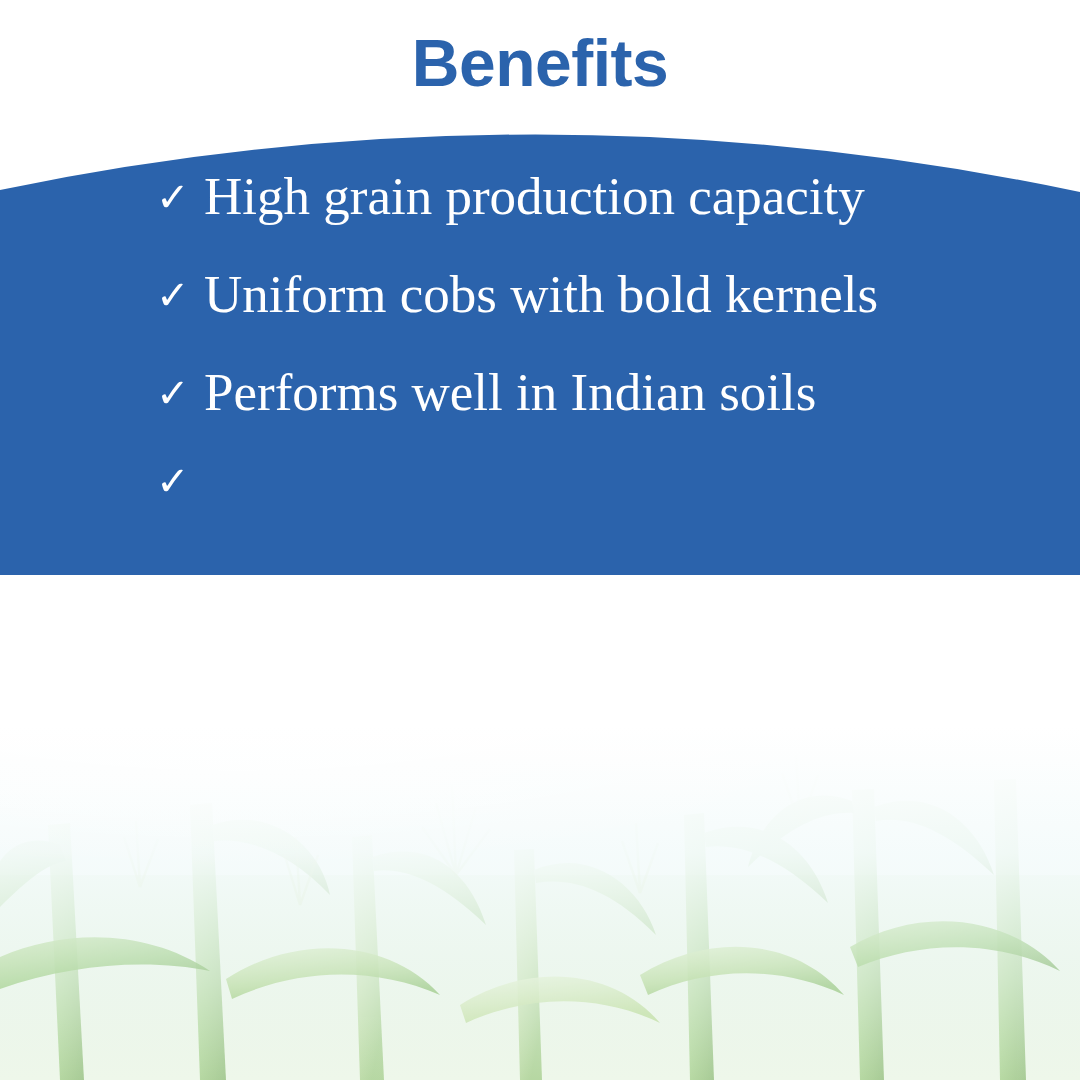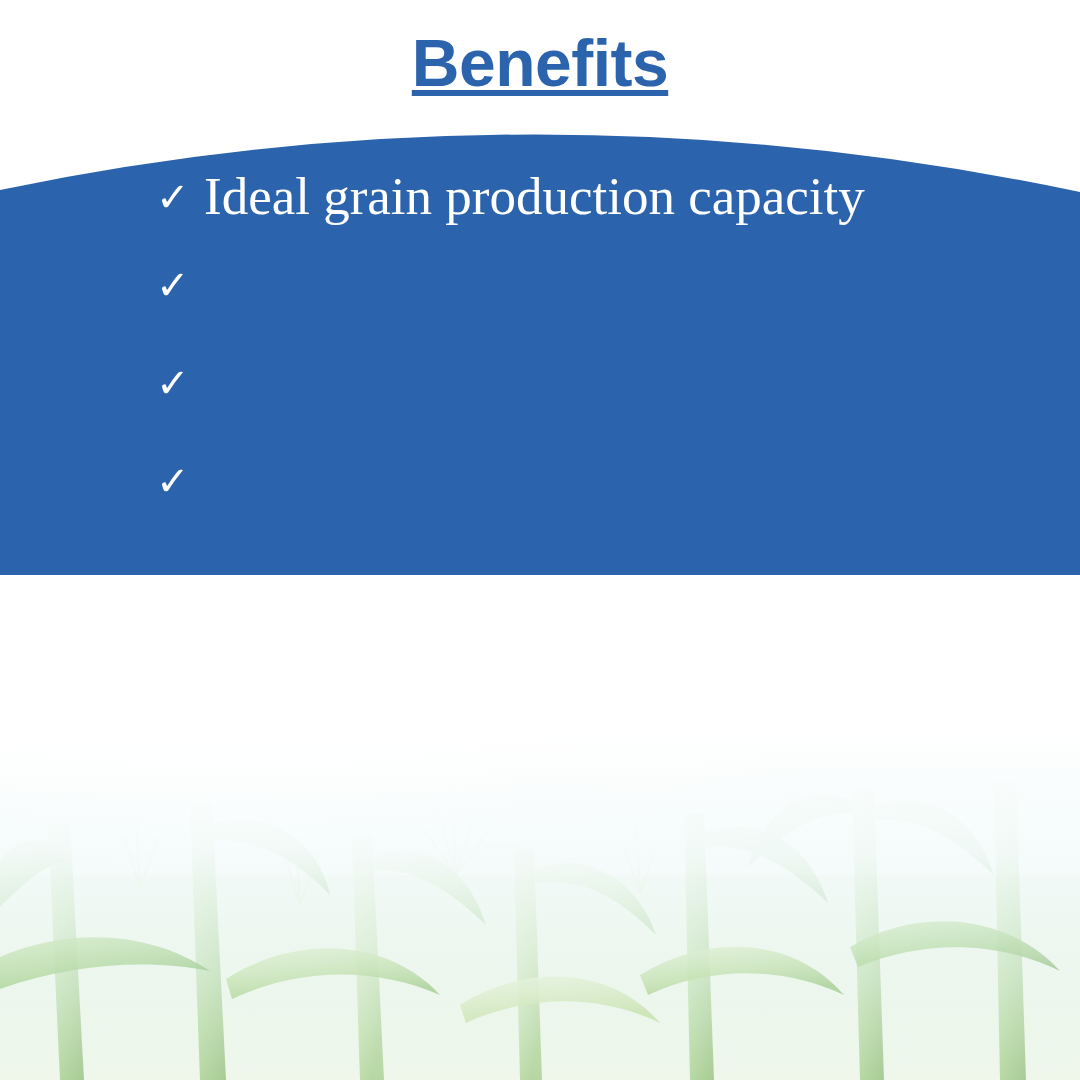--- a/index.html
+++ b/index.html
@@ -38,21 +38,20 @@
   .title {
     font-family: "Liberation Sans", sans-serif;
     font-weight: bold;
     font-size: 66px;
     letter-spacing: -0.5px;
     color: #2B63AC;
     line-height: 1;
     margin: 0;
     padding: 0;
     transform: translateY(3px);
-    text-decoration: underline;
   }
 
   
   .blue-panel {
     position: absolute;
     left: 0;
     top: 0;
     width: 1080px;
     height: 575px;
     z-index: 3;
@@ -136,27 +135,29 @@
     </svg>
   </div>
 
   <div class="title-zone">
     <h1 class="title">Benefits</h1>
   </div>
 
   <ul class="benefit-list">
     <li class="benefit-item">
       <span class="check-icon">✓</span>
-      <span class="benefit-text">Ideal grain production capacity</span>
+      <span class="benefit-text">High grain production capacity</span>
     </li>
     <li class="benefit-item">
       <span class="check-icon">✓</span>
+      <span class="benefit-text">Uniform cobs with bold kernels</span>
     </li>
     <li class="benefit-item">
       <span class="check-icon">✓</span>
+      <span class="benefit-text">Performs well in Indian soils</span>
     </li>
     <li class="benefit-item">
       <span class="check-icon">✓</span>
     </li>
   </ul>
 
   <div class="photo">
     <svg viewBox="0 0 1080 505" preserveAspectRatio="none" aria-hidden="true">
       <defs>
         <linearGradient id="skyFade" x1="0" y1="0" x2="0" y2="1">

